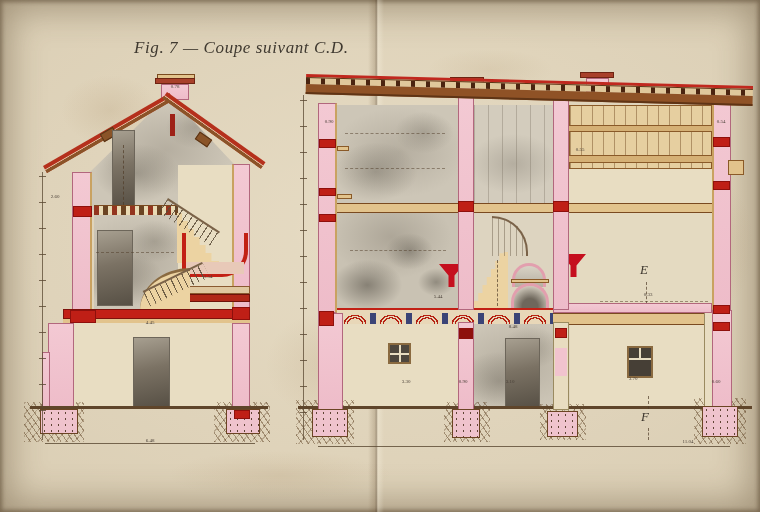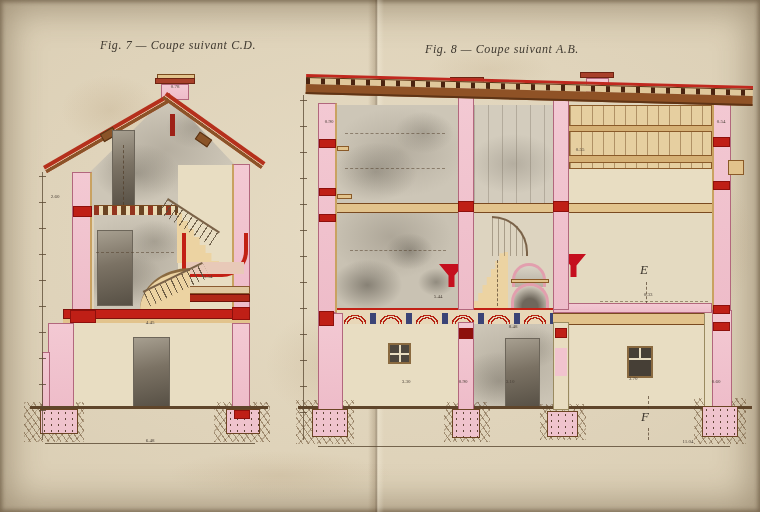--- a/index.html
+++ b/index.html
@@ -39,21 +39,21 @@
   .dimline{border-top:1px solid rgba(90,72,50,.8);}
   .vchain{border-left:1px solid rgba(90,72,50,.75);}
   .ticks{background:repeating-linear-gradient(180deg, rgba(90,72,50,.8) 0 1px, transparent 1px 26px);width:7px;}
   .balu{background:repeating-linear-gradient(90deg, rgba(90,75,55,.85) 0 1px, transparent 1px 6px);
         border-top:2px solid #7a6248;}
   .joists{background:#e9dab4;background-image:repeating-linear-gradient(90deg,#93351f 0 5px,#e9dab4 5px 9px,#6b4423 9px 14px,#e9dab4 14px 18px);
         border-top:1px solid #7a4a20;border-bottom:1px solid #7a4a20;}
   .boards{background-color:#e6cfa0;background-image:repeating-linear-gradient(90deg, rgba(110,70,30,.45) 0 1px, transparent 1px 11px);}
   .studs{background-color:#d3ccbd;background-image:repeating-linear-gradient(90deg, rgba(120,110,95,.35) 0 1px, transparent 1px 14px),
      radial-gradient(60px 40px at 50% 60%, rgba(90,84,74,.25), transparent 75%);}
-  .title{font-style:italic;font-size:12px;letter-spacing:.6px;color:#3f3930;white-space:nowrap;}
+  .title{font-style:italic;font-size:17px;letter-spacing:.6px;color:#3f3930;white-space:nowrap;margin-left:34px;}
   .marker{font-style:italic;font-size:13px;color:#3a342c;}
   .dim{position:absolute;font-size:5px;line-height:5px;color:#4a4038;transform:translate(-50%,-50%);white-space:nowrap;font-family:"Liberation Serif",serif;}
   .funnel{background:#c50f1e;clip-path:polygon(0 0,100% 0,62% 50%,62% 100%,38% 100%,38% 50%);}
   .arch{border:3px solid #e29fae;border-bottom:none;box-sizing:border-box;}
   .roofbar{background:var(--roofRed);border-bottom:3px solid var(--brown);box-shadow:inset 0 -1px 0 #e8d7b8;}
 </style>
 </head>
 <body>
 
 <div id="canvas">
@@ -120,21 +120,20 @@
     <div class="a redb" style="left:234px;top:410px;width:16px;height:9px;"></div>
 
     <div class="a vchain" style="left:42px;top:172px;width:1px;height:268px;"></div>
     <div class="a ticks" style="left:39px;top:176px;height:260px;"></div>
     <div class="a dimline" style="left:45px;top:443px;width:210px;height:1px;"></div>
     <div class="a dashv" style="left:123px;top:145px;width:1px;height:60px;"></div>
     <div class="a dashh" style="left:96px;top:252px;width:78px;height:1px;"></div>
   </div>
 
   <div class="a" style="left:0;top:0;width:760px;height:512px;">
-    <div class="a title" style="left:425px;top:42px;">Fig. 8 — Coupe suivant A.B.</div>
 
     <div class="a" style="left:450px;top:77px;width:34px;height:6px;background:#a8402a;border:1px solid #6e2412;box-sizing:border-box;"></div>
     <div class="a pinkw" style="left:456px;top:83px;width:23px;height:14px;"></div>
     <div class="a" style="left:580px;top:72px;width:34px;height:6px;background:#a8402a;border:1px solid #6e2412;box-sizing:border-box;"></div>
     <div class="a pinkw" style="left:586px;top:78px;width:23px;height:14px;"></div>
 
     <div class="a wash1" style="left:337px;top:105px;width:121px;height:98px;"></div>
     <div class="a studs" style="left:474px;top:105px;width:79px;height:98px;"></div>
     <div class="a boards" style="left:569px;top:105px;width:143px;height:64px;border:1px solid #8a5a28;box-sizing:border-box;"></div>
     <div class="a" style="left:569px;top:125px;width:143px;height:7px;background:#d5b075;border-top:1px solid #8a5a28;border-bottom:1px solid #8a5a28;box-sizing:border-box;"></div>

